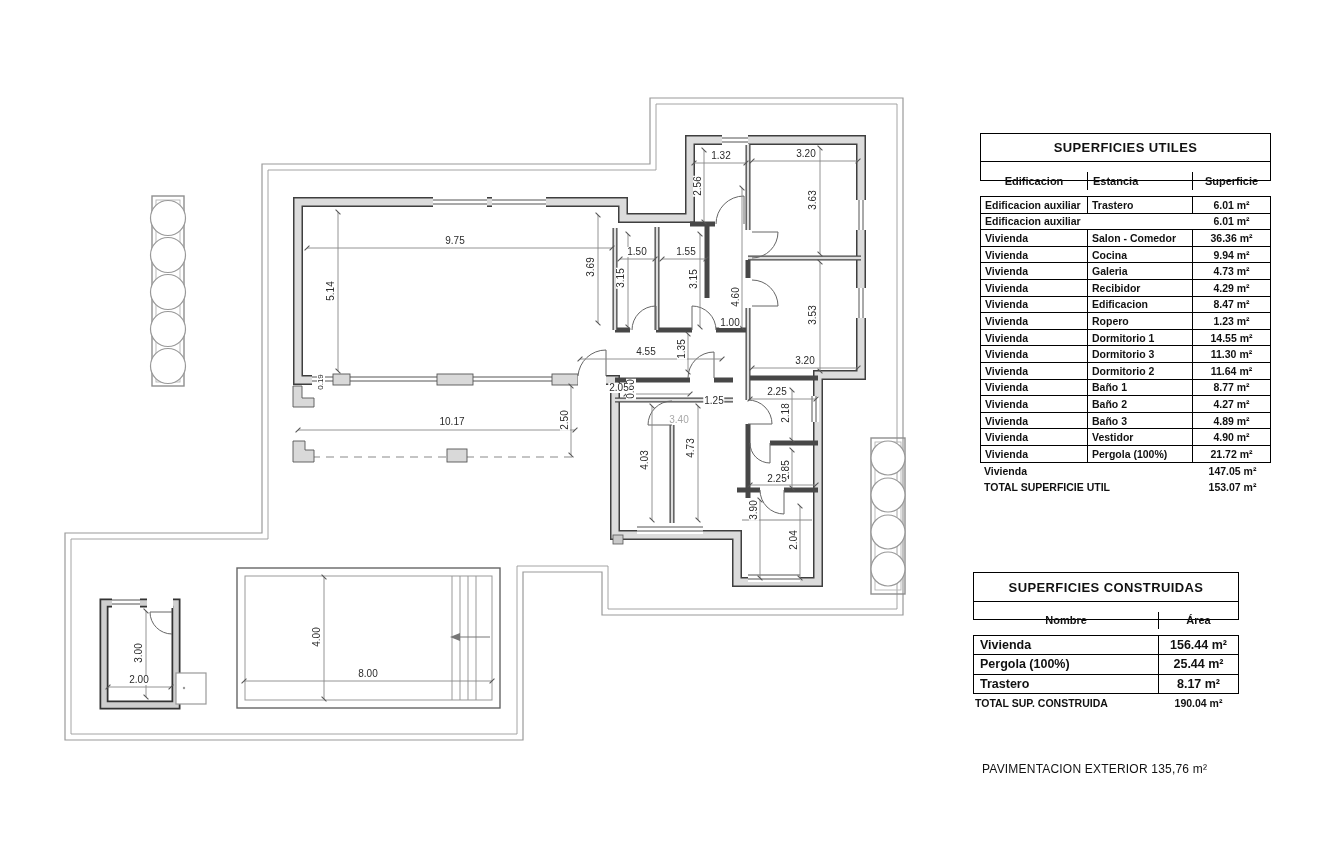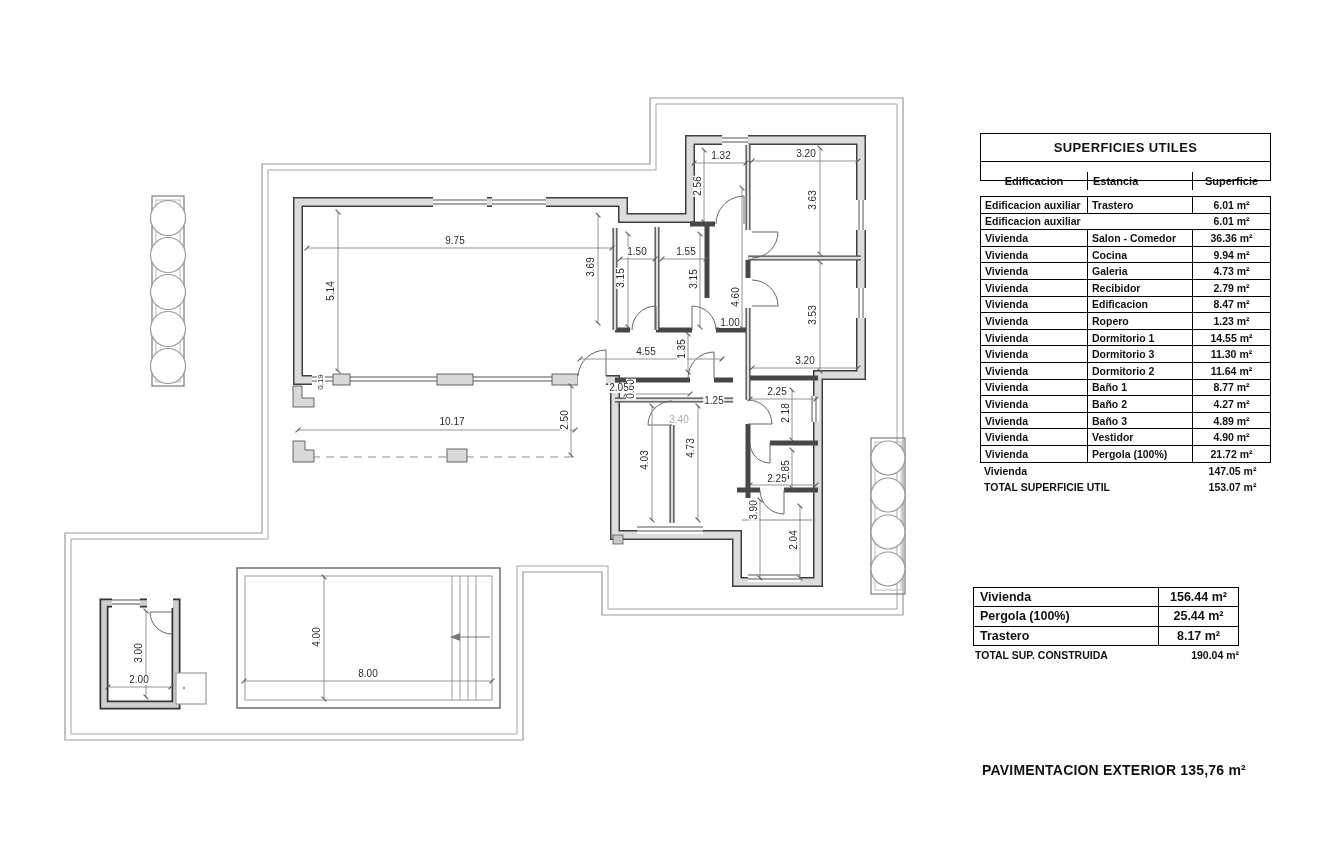--- a/index.html
+++ b/index.html
@@ -41,22 +41,22 @@
   #t1 .trow.merged .rc1{border-right:none;}
   #t1 .trow.merged .rc2{border-right:none;}
   #t2 .rc1{width:185px;padding-left:6px;border-right:1px solid #000;}
   #t2 .rc2{flex:1;justify-content:center;}
   .srow{display:flex;align-items:center;}
   #t1 .srow{height:16px;font-size:10.5px;}
   #t1 .srow .sc1{padding-left:4px;}
   #t1 .srow .sc3{margin-left:auto;width:77px;text-align:center;}
   #t2 .srow{height:15px;margin-top:2px;font-size:10.5px;}
   #t2 .srow .sc1{padding-left:2px;}
-  #t2 .srow .sc3{margin-left:auto;width:81px;text-align:right;}
-  #pav{position:absolute;left:982px;top:762px;font-size:14px;font-weight:bold;
+  #t2 .srow .sc3{margin-left:auto;width:81px;text-align:center;}
+  #pav{position:absolute;left:982px;top:762px;font-size:12px;font-weight:normal;
        letter-spacing:.2px;white-space:nowrap;}
 </style>
 </head>
 <body>
 
 <div id="stage">
 
   <svg id="plan-svg" width="960" height="859" viewBox="0 0 960 859">
     <defs>
       <marker id="tk" viewBox="0 0 10 10" markerWidth="9" markerHeight="9" refX="5" refY="5" orient="auto">
@@ -289,21 +289,21 @@
           <span class="rc rc3">9.94 m²</span>
         </div>
       <div class="trow">
           <span class="rc rc1">Vivienda</span>
           <span class="rc rc2">Galeria</span>
           <span class="rc rc3">4.73 m²</span>
         </div>
       <div class="trow">
           <span class="rc rc1">Vivienda</span>
           <span class="rc rc2">Recibidor</span>
-          <span class="rc rc3">2.79 m²</span>
+          <span class="rc rc3">4.29 m²</span>
         </div>
       <div class="trow">
           <span class="rc rc1">Vivienda</span>
           <span class="rc rc2">Edificacion</span>
           <span class="rc rc3">8.47 m²</span>
         </div>
       <div class="trow">
           <span class="rc rc1">Vivienda</span>
           <span class="rc rc2">Ropero</span>
           <span class="rc rc3">1.23 m²</span>
@@ -353,20 +353,25 @@
       <span class="sc1">Vivienda</span>
       <span class="sc3">147.05 m²</span>
     </div>
     <div class="srow">
       <span class="sc1">TOTAL SUPERFICIE UTIL</span>
       <span class="sc3">153.07 m²</span>
     </div>
   </div>
 
   <div id="t2" class="tbl">
+    <div class="t-title">SUPERFICIES CONSTRUIDAS</div>
+    <div class="t-head">
+      <span class="hc hc1">Nombre</span>
+      <span class="hc hc2">Área</span>
+    </div>
     <div class="t-gap"></div>
     <div>
       <div class="trow">
           <span class="rc rc1">Vivienda</span>
           <span class="rc rc2">156.44 m²</span>
         </div>
       <div class="trow">
           <span class="rc rc1">Pergola  (100%)</span>
           <span class="rc rc2">25.44 m²</span>
         </div>

